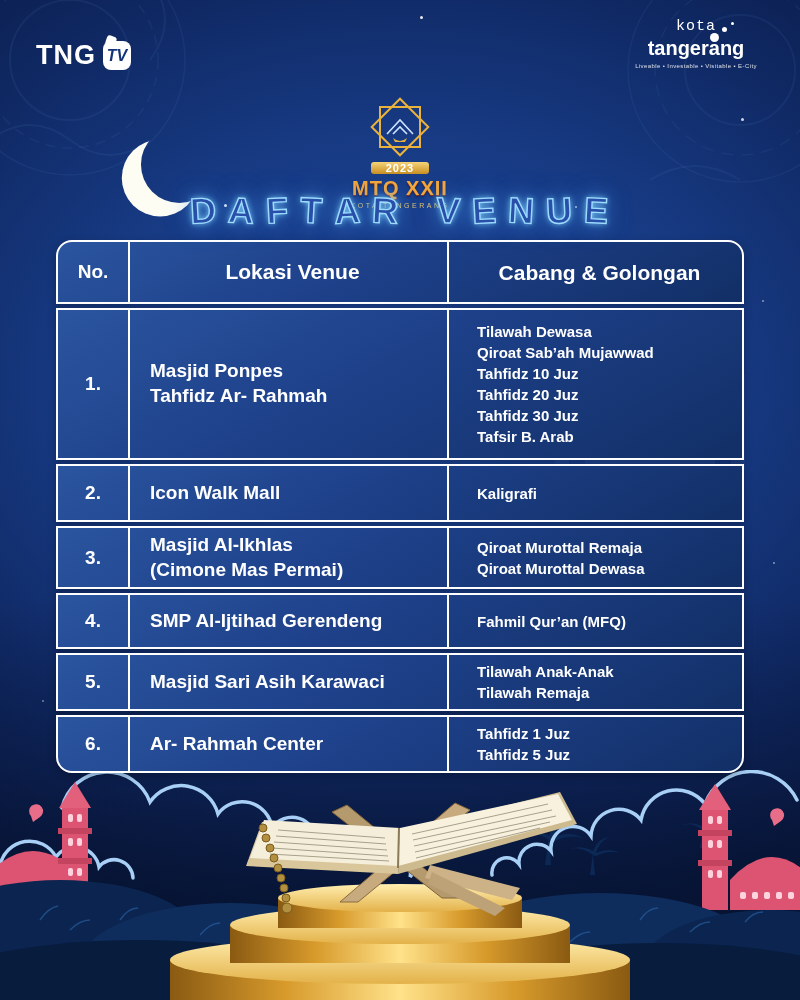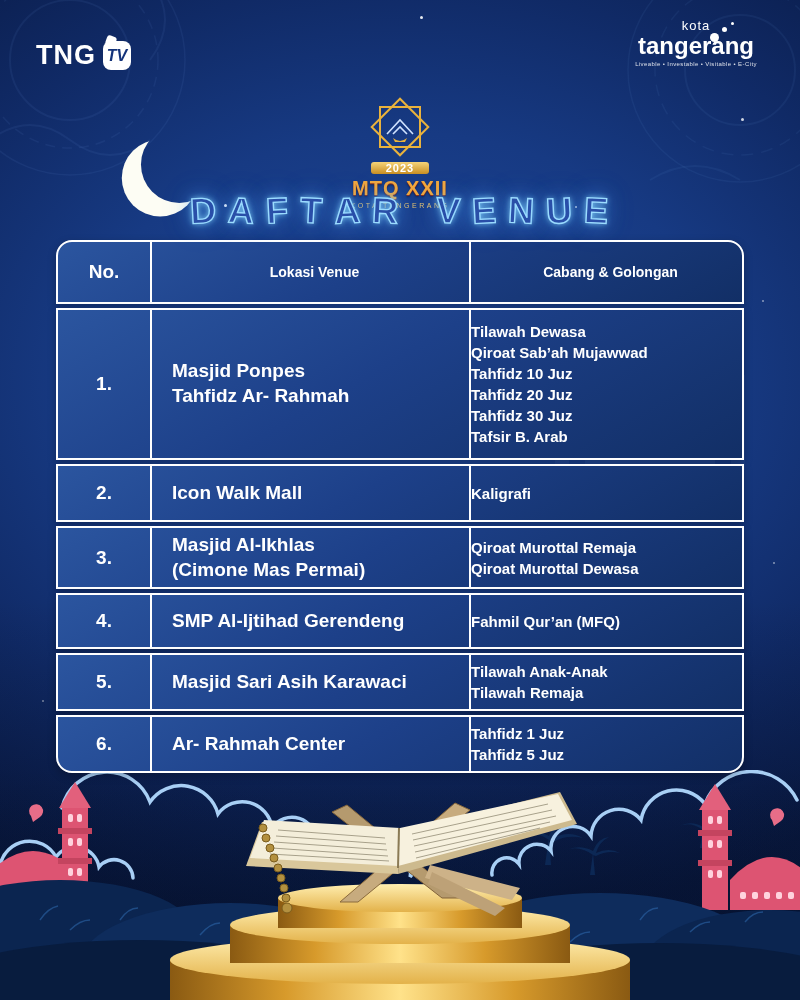--- a/index.html
+++ b/index.html
@@ -13,22 +13,22 @@
   
   .brand-tng{position:absolute;left:36px;top:40px;display:flex;align-items:center;gap:7px;z-index:5;}
   .brand-tng .txt{color:#fff;font-weight:bold;font-size:27px;letter-spacing:1px;}
   .tv-badge{position:relative;width:28px;height:29px;background:#fff;border-radius:8px;
     display:flex;align-items:center;justify-content:center;}
   .tv-badge::before{content:"";position:absolute;left:3px;top:-5px;width:10px;height:10px;background:#fff;border-radius:3px;transform:rotate(20deg);}
   .tv-badge .tv{color:#14337a;font-weight:bold;font-style:italic;font-size:16px;position:relative;}
 
   
   .brand-city{position:absolute;right:24px;top:18px;width:160px;text-align:center;color:#fff;z-index:5;}
-  .brand-city .kota{font-family:Liberation Sans, sans-serif;font-size:13px;letter-spacing:1px;}
-  .brand-city .main{font-weight:bold;font-size:24px;letter-spacing:0;line-height:26px;}
+  .brand-city .kota{font-family:Liberation Mono, monospace;font-size:15px;letter-spacing:1px;}
+  .brand-city .main{font-weight:bold;font-size:20px;letter-spacing:0;line-height:26px;}
   .brand-city .dots{position:absolute;top:2px;right:38px;width:30px;height:22px;}
   .brand-city .dots i{position:absolute;background:#fff;border-radius:50%;}
   .brand-city .dots i:nth-child(1){width:9px;height:9px;left:2px;bottom:0;}
   .brand-city .dots i:nth-child(2){width:5px;height:5px;left:14px;bottom:10px;}
   .brand-city .dots i:nth-child(3){width:3px;height:3px;left:23px;bottom:17px;}
   .brand-city .tagline{font-size:6px;letter-spacing:.4px;opacity:.85;margin-top:2px;}
 
   
   .mtq{position:absolute;left:50%;top:96px;transform:translateX(-50%);width:190px;text-align:center;z-index:5;}
   .mtq .star{display:block;margin:0 auto;}
@@ -48,28 +48,28 @@
   .neon span.sp{width:16px;}
 
   
   .venue-table{position:absolute;left:56px;top:240px;width:688px;z-index:4;}
   .trow{display:flex;border:2px solid #fff;margin-bottom:4px;box-sizing:border-box;
     background:linear-gradient(150deg,#2b559f 0%,#1d4089 45%,#122f66 100%);
     box-shadow:0 3px 8px rgba(0,0,0,.25);}
   .trow.thead{border-radius:16px 16px 0 0;height:64px;}
   .trow.last{border-radius:0 0 16px 16px;}
   .c{box-sizing:border-box;color:#fff;}
-  .c1{width:94px;border-right:2px solid #fff;display:flex;align-items:center;justify-content:center;
+  .c1{width:72px;border-right:2px solid #fff;display:flex;align-items:center;justify-content:center;
     font-weight:bold;font-size:19px;}
   .c2{width:319px;border-right:2px solid #fff;display:flex;align-items:center;padding-left:20px;
     font-weight:bold;font-size:19px;line-height:1.3;white-space:pre-line;}
-  .c3{flex:1;display:flex;flex-direction:column;justify-content:center;
+  .c3{flex:1;display:flex;flex-direction:column;justify-content:center;padding-left:28px;
     font-weight:bold;font-size:15px;line-height:21px;}
   .thead .c2,.thead .c3{justify-content:center;align-items:center;padding-left:8px;text-align:center;
-    font-size:14px;font-weight:bold;flex-direction:row;}
+    font-size:21px;font-weight:bold;flex-direction:row;}
 
   .watermark{position:absolute;top:295px;left:545px;z-index:1;}
   .ornament{position:absolute;z-index:0;opacity:.6;}
   .footer-art{position:absolute;left:0;bottom:0;z-index:2;}
   .crescent{position:absolute;left:116px;top:130px;z-index:3;}
 </style>
 </head>
 <body>
 
 <div class="poster">

